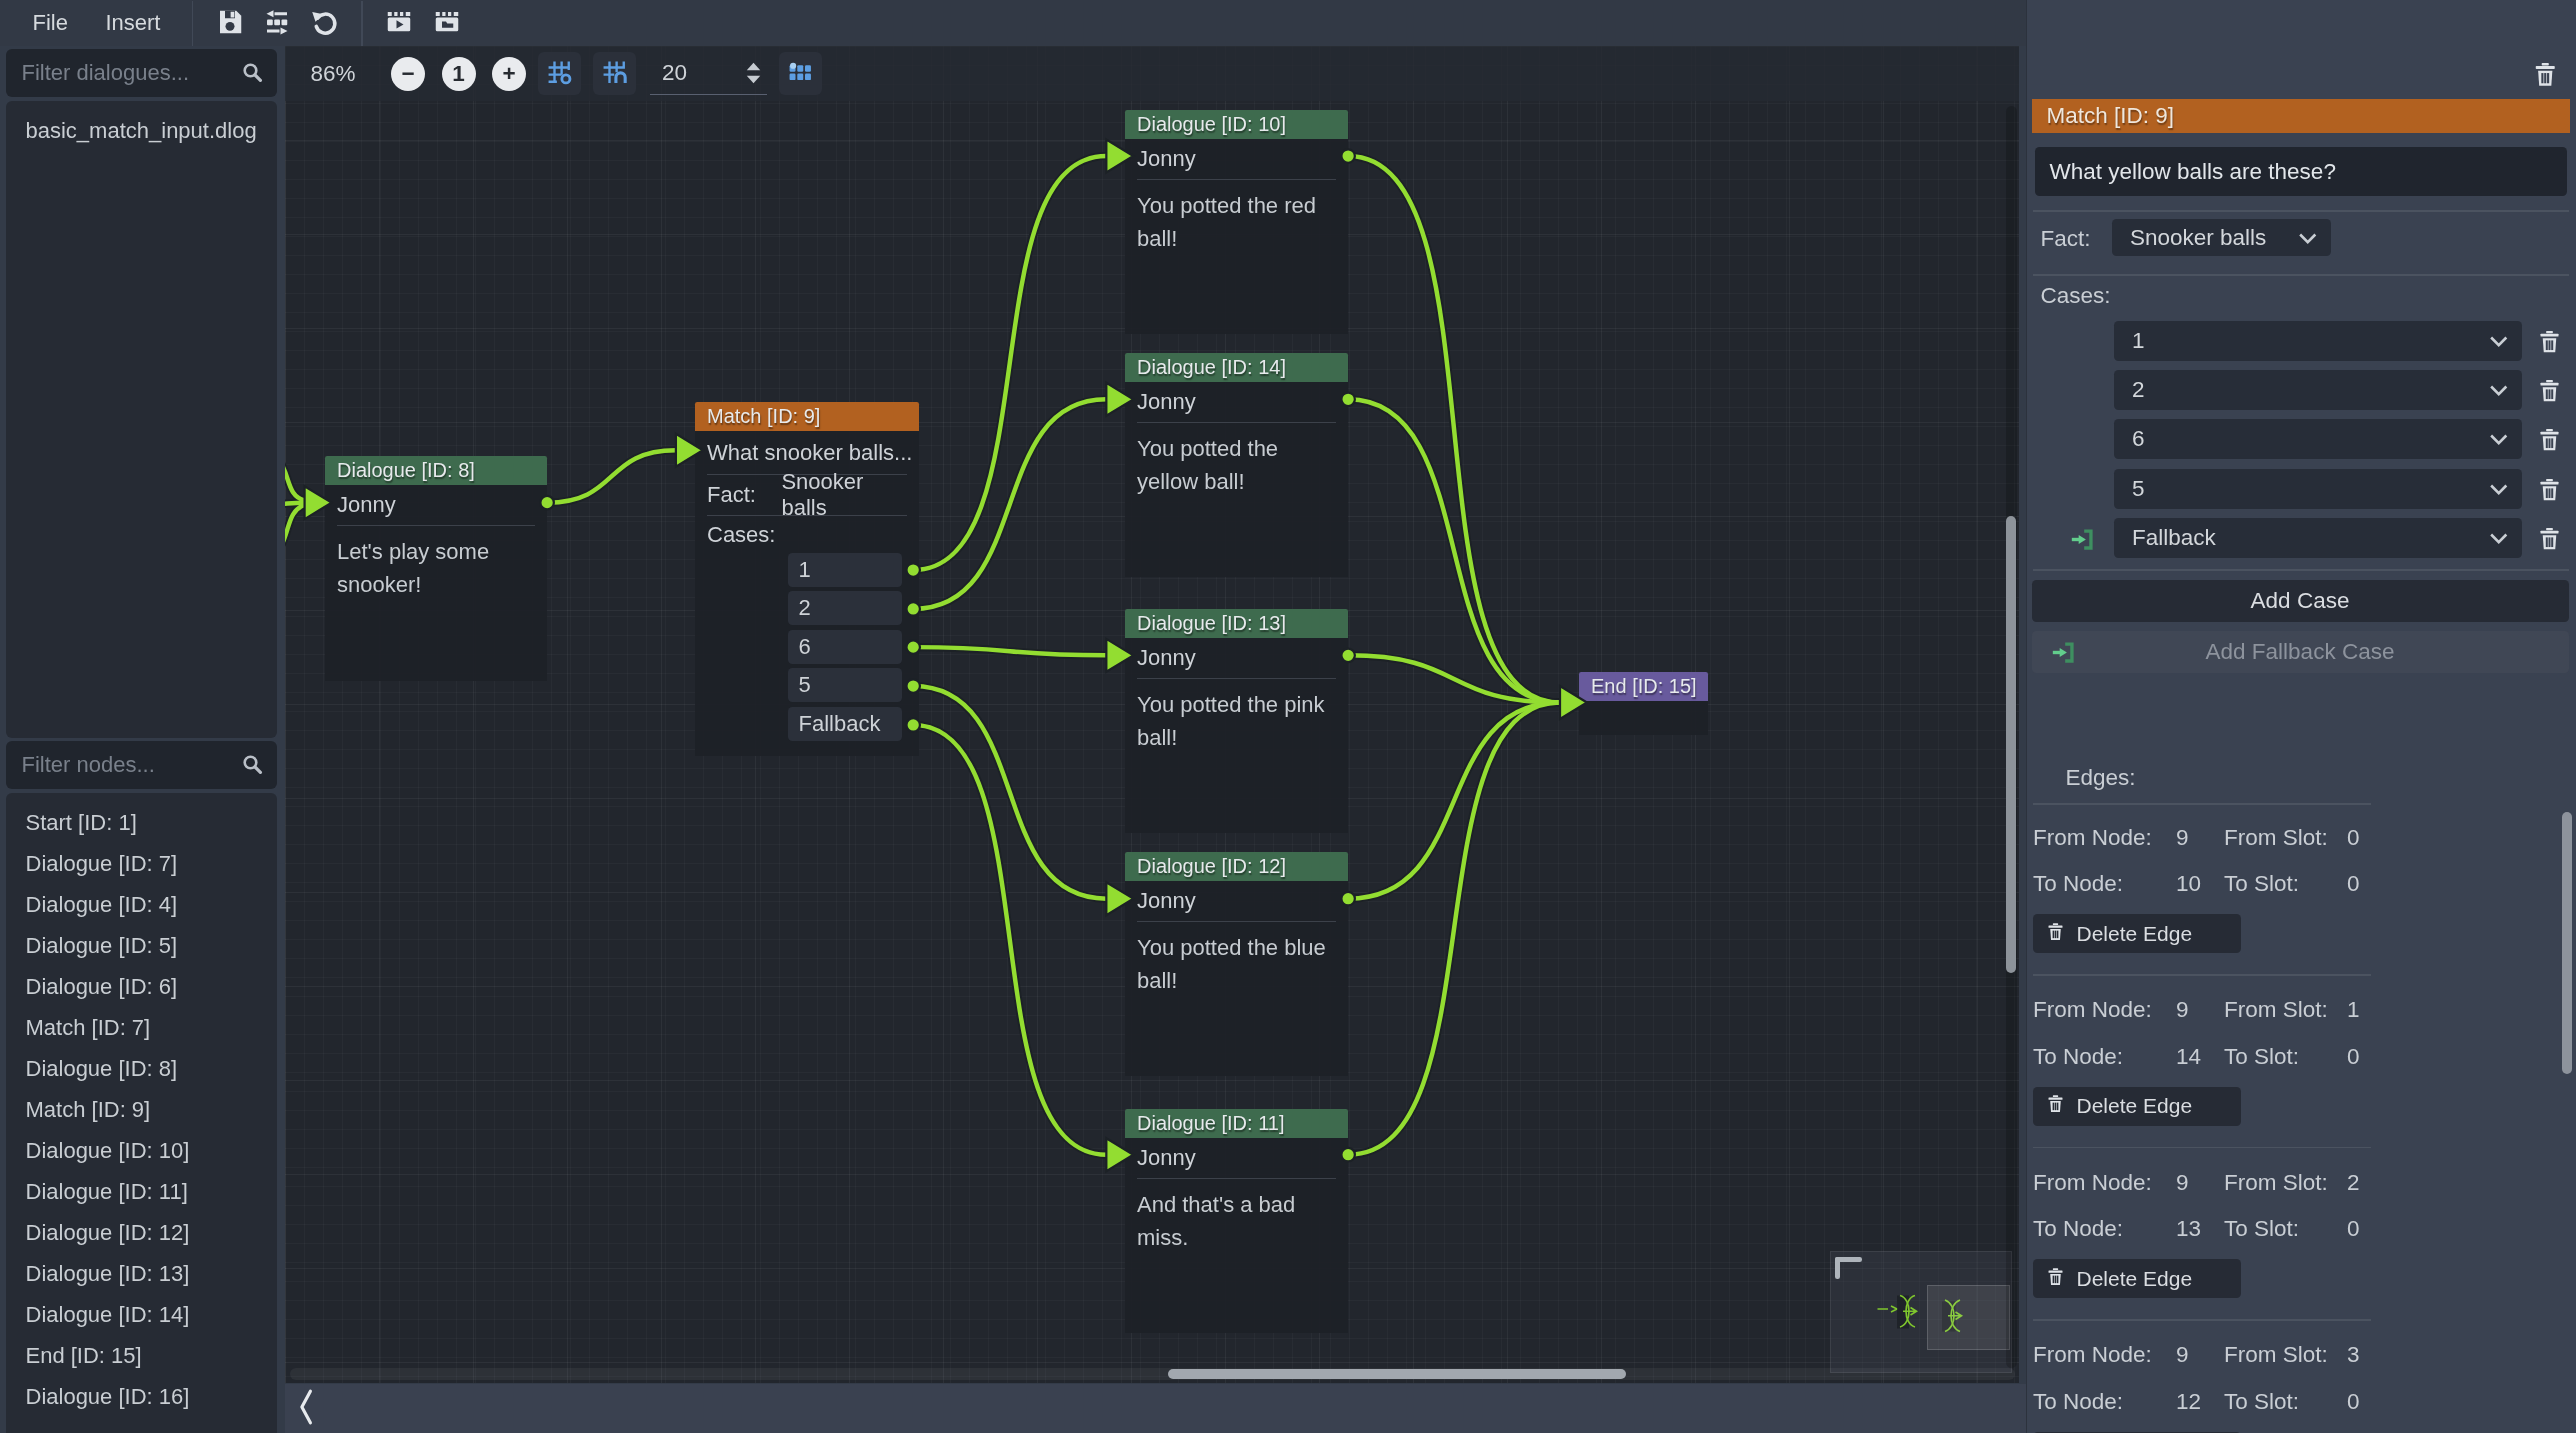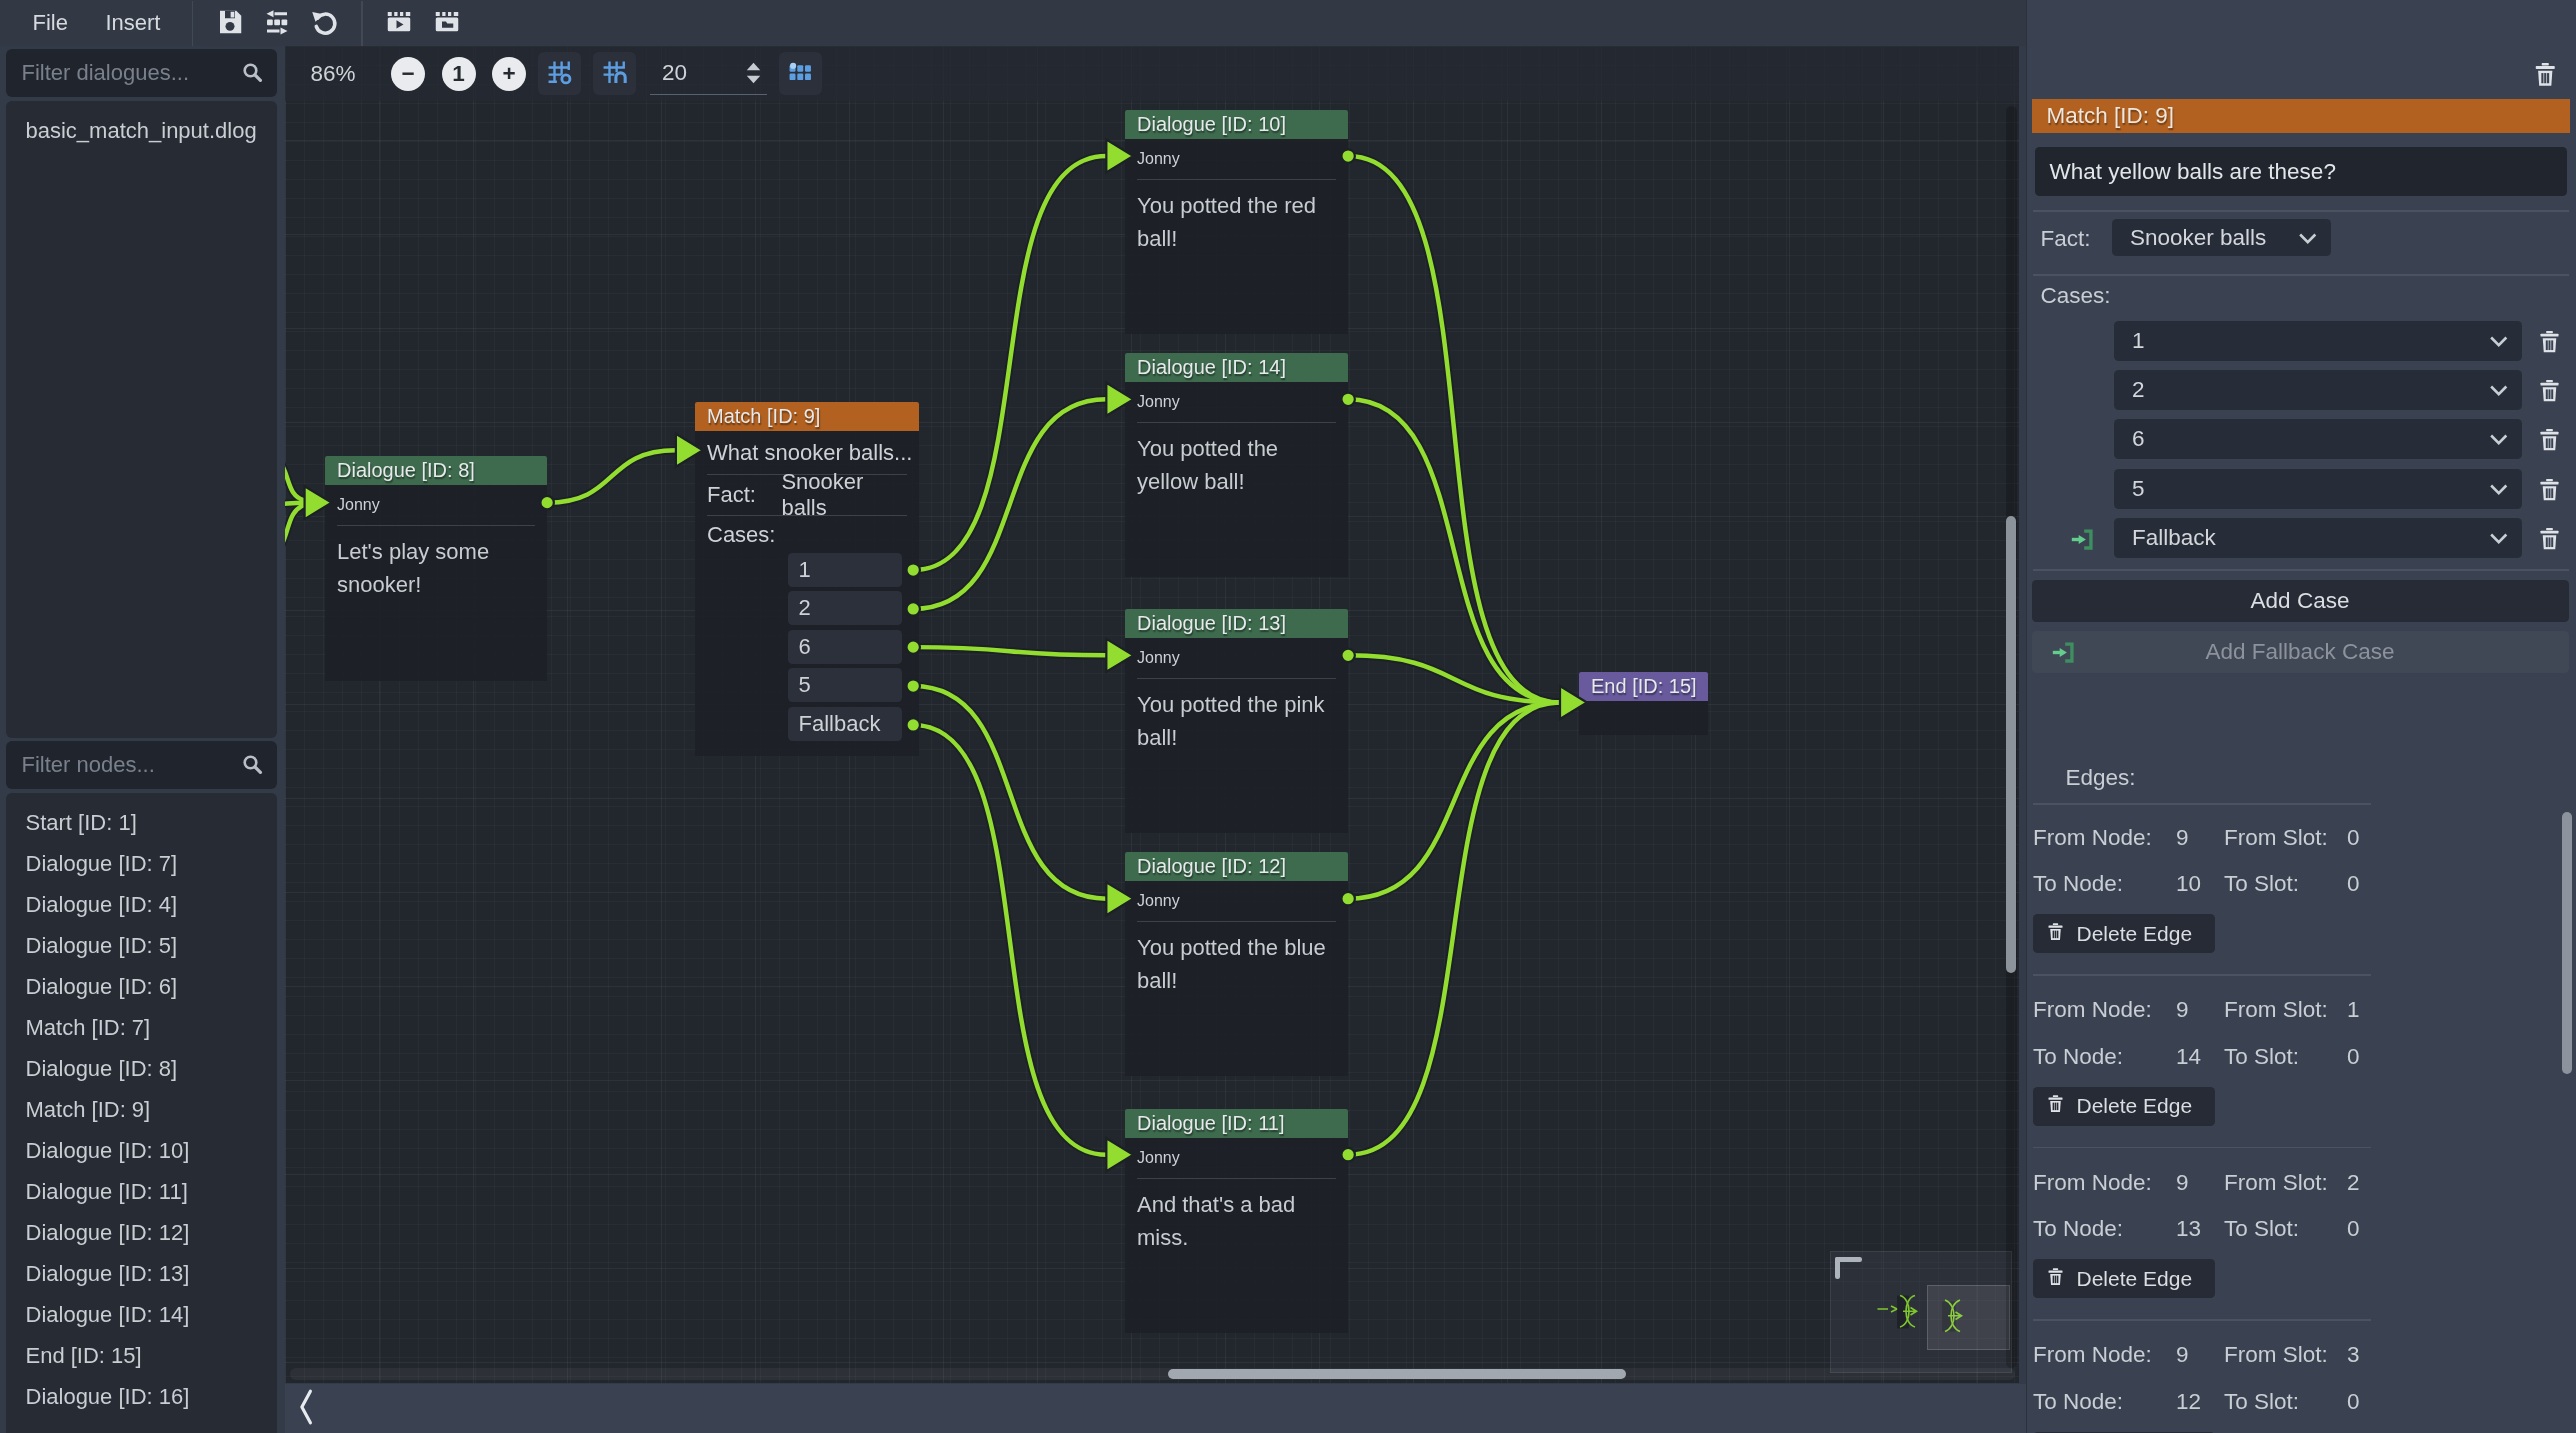--- a/index.html
+++ b/index.html
@@ -36,21 +36,21 @@
     background-size:19px 19px,19px 19px,94px 94px,94px 94px;}
   .edges-svg{position:absolute;left:0;top:0;z-index:3;pointer-events:none;}
 
   .gnode{position:absolute;z-index:2;border-radius:3px 3px 0 0;}
   .gnode-header{height:28.5px;line-height:28.5px;padding:0 12px;font-size:20px;color:#e7eaec;
     text-shadow:0.7px 1.5px 1.5px rgba(0,0,0,.45);border-radius:2.2px 2.2px 0 0;white-space:nowrap;overflow:hidden;}
   .hdr-green{background:#3e6b4e;}
   .hdr-orange{background:#b26120;}
   .hdr-purple{background:#685a9d;}
   .gnode-body{background:rgba(30,33,39,.95);padding:0 12px;box-sizing:border-box;}
-  .speaker-row{height:40px;line-height:40px;color:#ced2d7;font-size:16px;}
+  .speaker-row{height:40px;line-height:40px;color:#ced2d7;font-size:22px;}
   .gnode-div{border-top:1.5px solid #3c414a;}
   .gnode-text{margin-top:9px;color:#c7ccd1;font-size:22px;line-height:33px;}
   .m-row{height:43px;line-height:43px;color:#ced2d7;font-size:22px;white-space:nowrap;}
   .m-fact{height:40px;display:flex;align-items:center;color:#ced2d7;font-size:22px;gap:25.5px;}
   .m-cases-label{height:37px;line-height:37px;color:#ced2d7;font-size:22px;}
   .case-box{margin-left:81px;width:114px;height:34px;line-height:34px;background:#2b303a;border-radius:4.5px;
     margin-bottom:4.5px;padding-left:10.5px;color:#ced2d7;font-size:22px;box-sizing:border-box;}
 
   
   .graph-toolbar{position:absolute;left:0;top:0;right:0;height:55px;background:rgba(38,42,50,.8);z-index:5;
@@ -112,21 +112,21 @@
   .btn-wide{position:absolute;left:4.5px;right:7.5px;height:42px;border-radius:4.5px;background:#262b35;
     display:flex;align-items:center;justify-content:center;color:#dadde1;font-size:22.5px;}
   .btn-fallback{background:#404755;color:#8d939d;}
   .btn-fallback .enter-ic{position:absolute;left:18px;top:7.5px;width:27px;height:27px;}
   .edges-list{position:absolute;left:6px;right:7.5px;top:821px;}
   .edge-row{height:33px;display:flex;align-items:center;color:#c9ced4;font-size:22.5px;margin-bottom:13.5px;}
   .edge-row .l1{width:143px;}
   .edge-row .v1{width:48px;}
   .edge-row .l2{width:123px;}
   .edge-row .v2{width:37px;}
-  .delete-btn{width:182px;height:39px;margin-top:4.5px;border-radius:4.5px;background:#262b35;display:flex;
+  .delete-btn{width:208px;height:39px;margin-top:4.5px;border-radius:4.5px;background:#262b35;display:flex;
     align-items:center;gap:10.5px;padding-left:12px;box-sizing:border-box;color:#dadde1;font-size:21px;}
   .delete-btn svg{width:21px;height:21px;}
   .edge-div{height:1.5px;background:rgba(255,255,255,.09);margin-top:21px;margin-bottom:18px;width:338px;}
   .insp-scroll{position:absolute;right:4.5px;top:812px;width:9.7px;height:262px;border-radius:5.2px;background:#8d939c;}
 </style>
 </head>
 <body>
 
 <div class="app">
 

